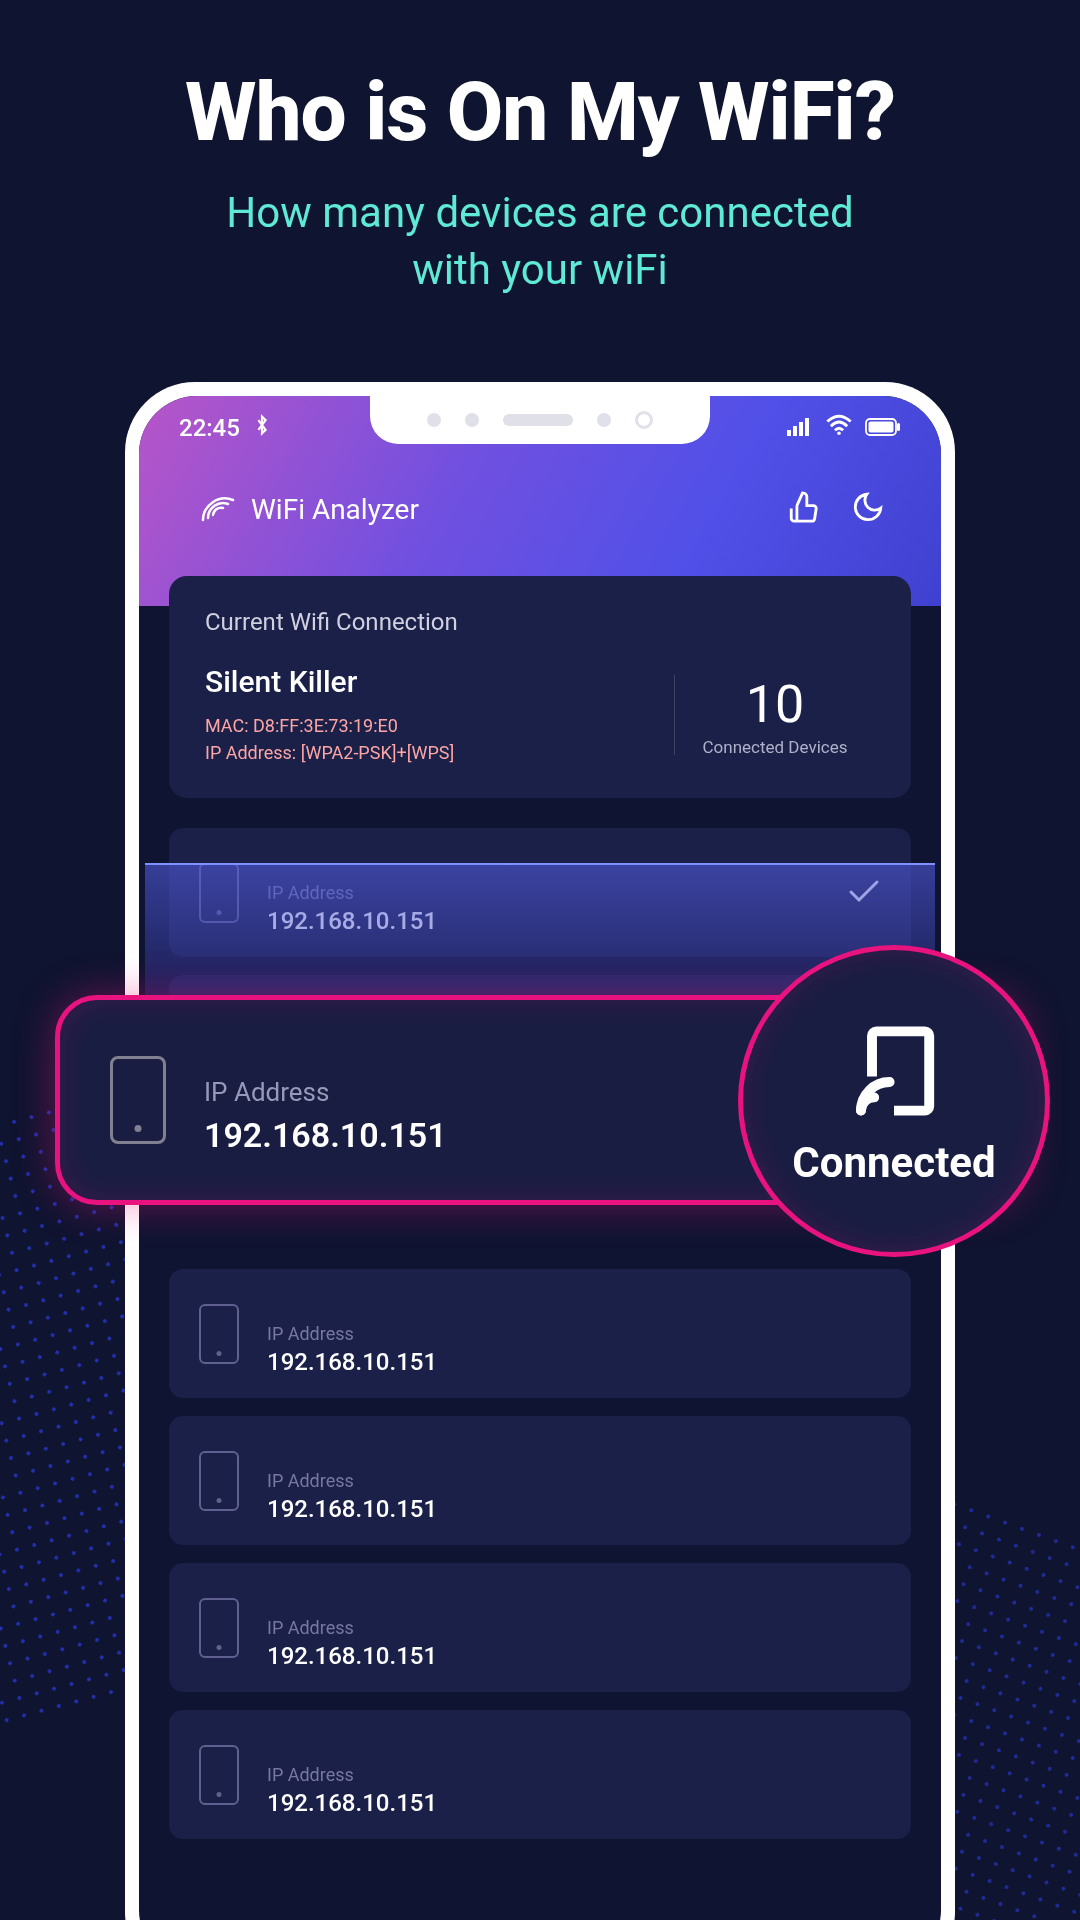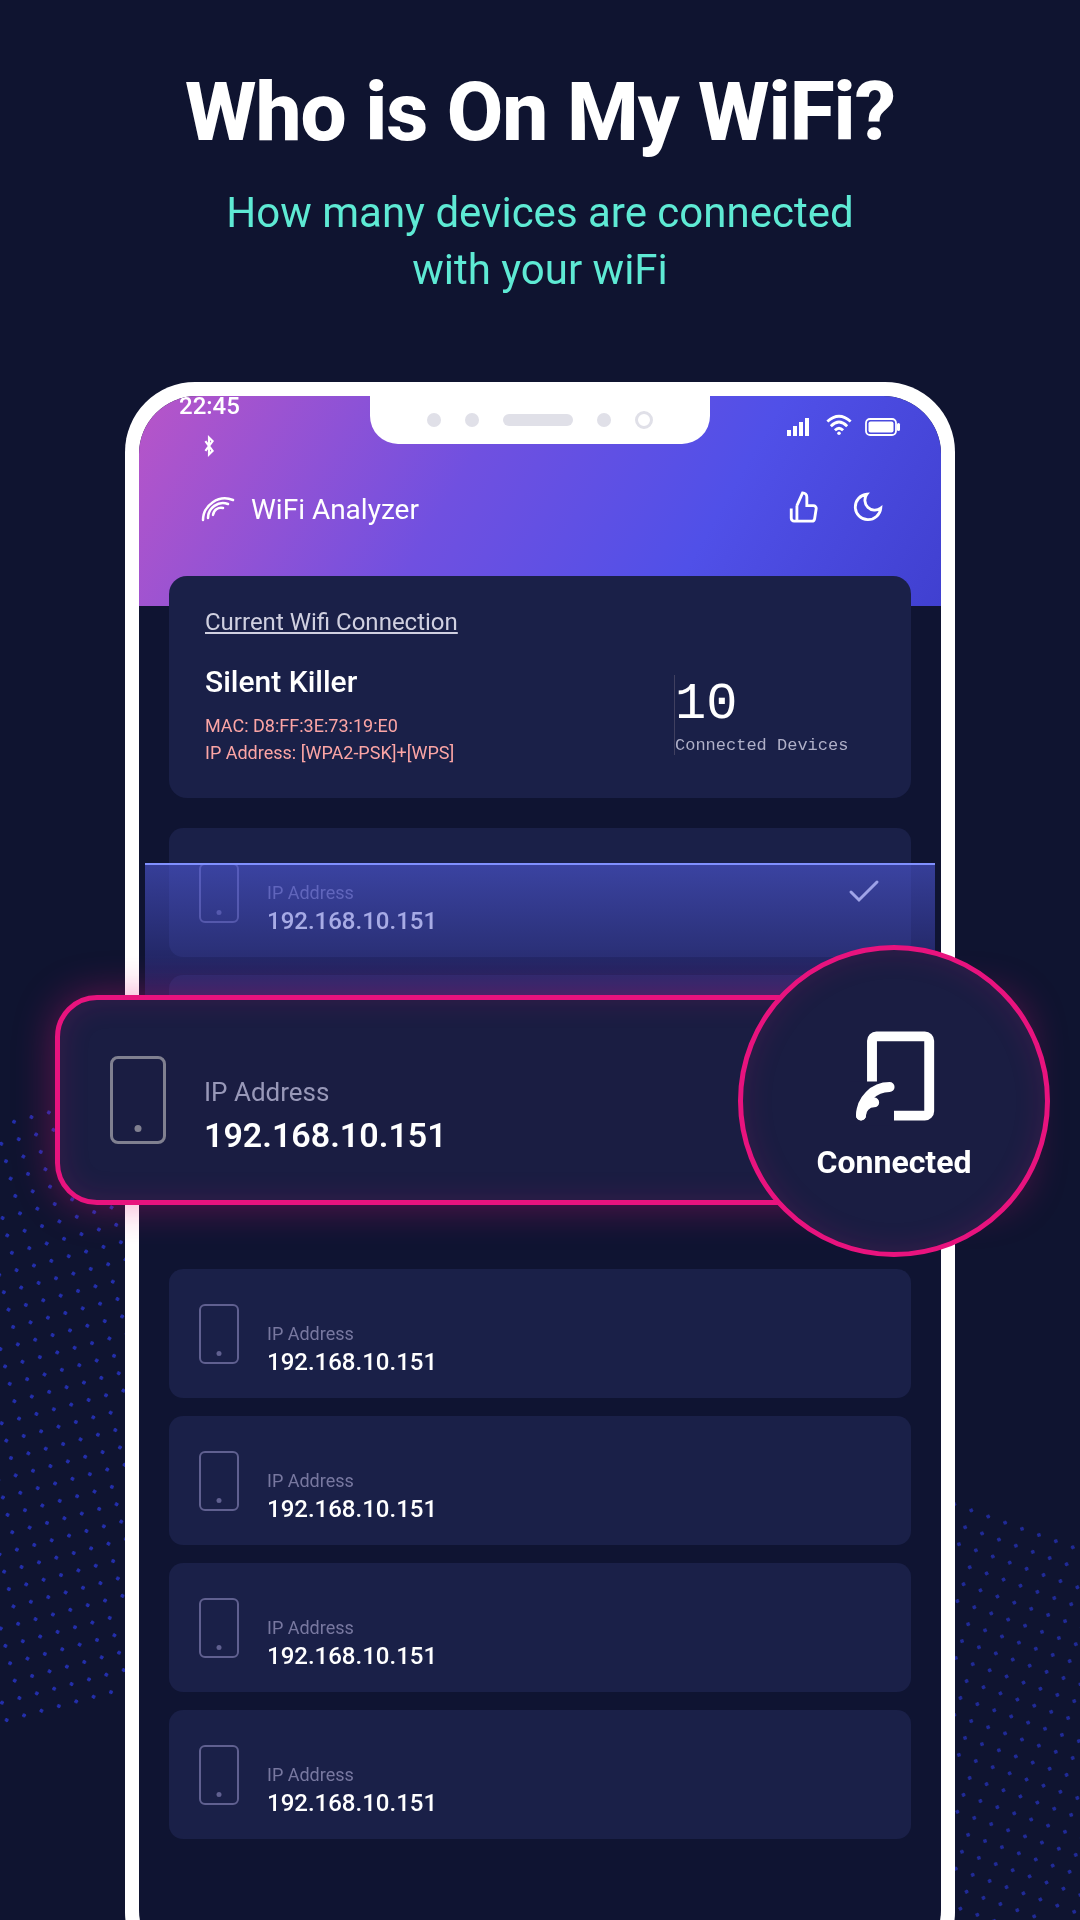--- a/index.html
+++ b/index.html
@@ -107,21 +107,21 @@
     height: 40px;
     display: flex;
     align-items: center;
     justify-content: space-between;
     padding: 0 40px;
     color: #ffffff;
     font-size: 24px;
     font-weight: 500;
     z-index: 2;
   }
-  .status-left { display: flex; align-items: center; gap: 14px; flex-direction: column; }
+  .status-left { display: flex; align-items: center; gap: 14px; }
   .status-right { display: flex; align-items: center; gap: 12px; }
   
   .app-header {
     position: absolute;
     top: 78px;
     left: 0; right: 0;
     height: 70px;
     display: flex;
     align-items: center;
     justify-content: space-between;
@@ -153,21 +153,20 @@
     background: #1a2048;
     border-radius: 18px;
     padding: 32px 36px;
     margin-bottom: 30px;
   }
   .wifi-card-title {
     color: #d0d0e0;
     font-size: 24px;
     font-weight: 400;
     margin-bottom: 28px;
-    text-decoration: underline;
   }
   .wifi-card-body {
     display: flex;
     align-items: center;
   }
   .wifi-info {
     flex: 1;
     padding-right: 20px;
   }
   .wifi-name {
@@ -181,21 +180,21 @@
     font-size: 18px;
     line-height: 1.5;
   }
   .wifi-divider {
     width: 1px;
     height: 80px;
     background: #404060;
   }
   .wifi-count {
     width: 200px;
-    font-family: Liberation Mono, monospace;
+    text-align: center;
   }
   .wifi-count-num {
     color: #ffffff;
     font-size: 52px;
     font-weight: 400;
   }
   .wifi-count-label {
     color: #b0b0c8;
     font-size: 17px;
     margin-top: 2px;
@@ -310,21 +309,21 @@
     background: #1a1d42;
     display: flex;
     flex-direction: column;
     align-items: center;
     justify-content: center;
     gap: 12px;
     box-shadow: inset 0 0 30px rgba(232,19,126,0.15);
   }
   .connected-label {
     color: #ffffff;
-    font-size: 32px;
+    font-size: 42px;
     font-weight: 700;
   }
 </style>
 </head>
 <body>
 
 <div class="bg-dots-left"></div>
 <div class="bg-dots-right"></div>
 
 <h1 class="hero-title">Who is On My WiFi?</h1>

